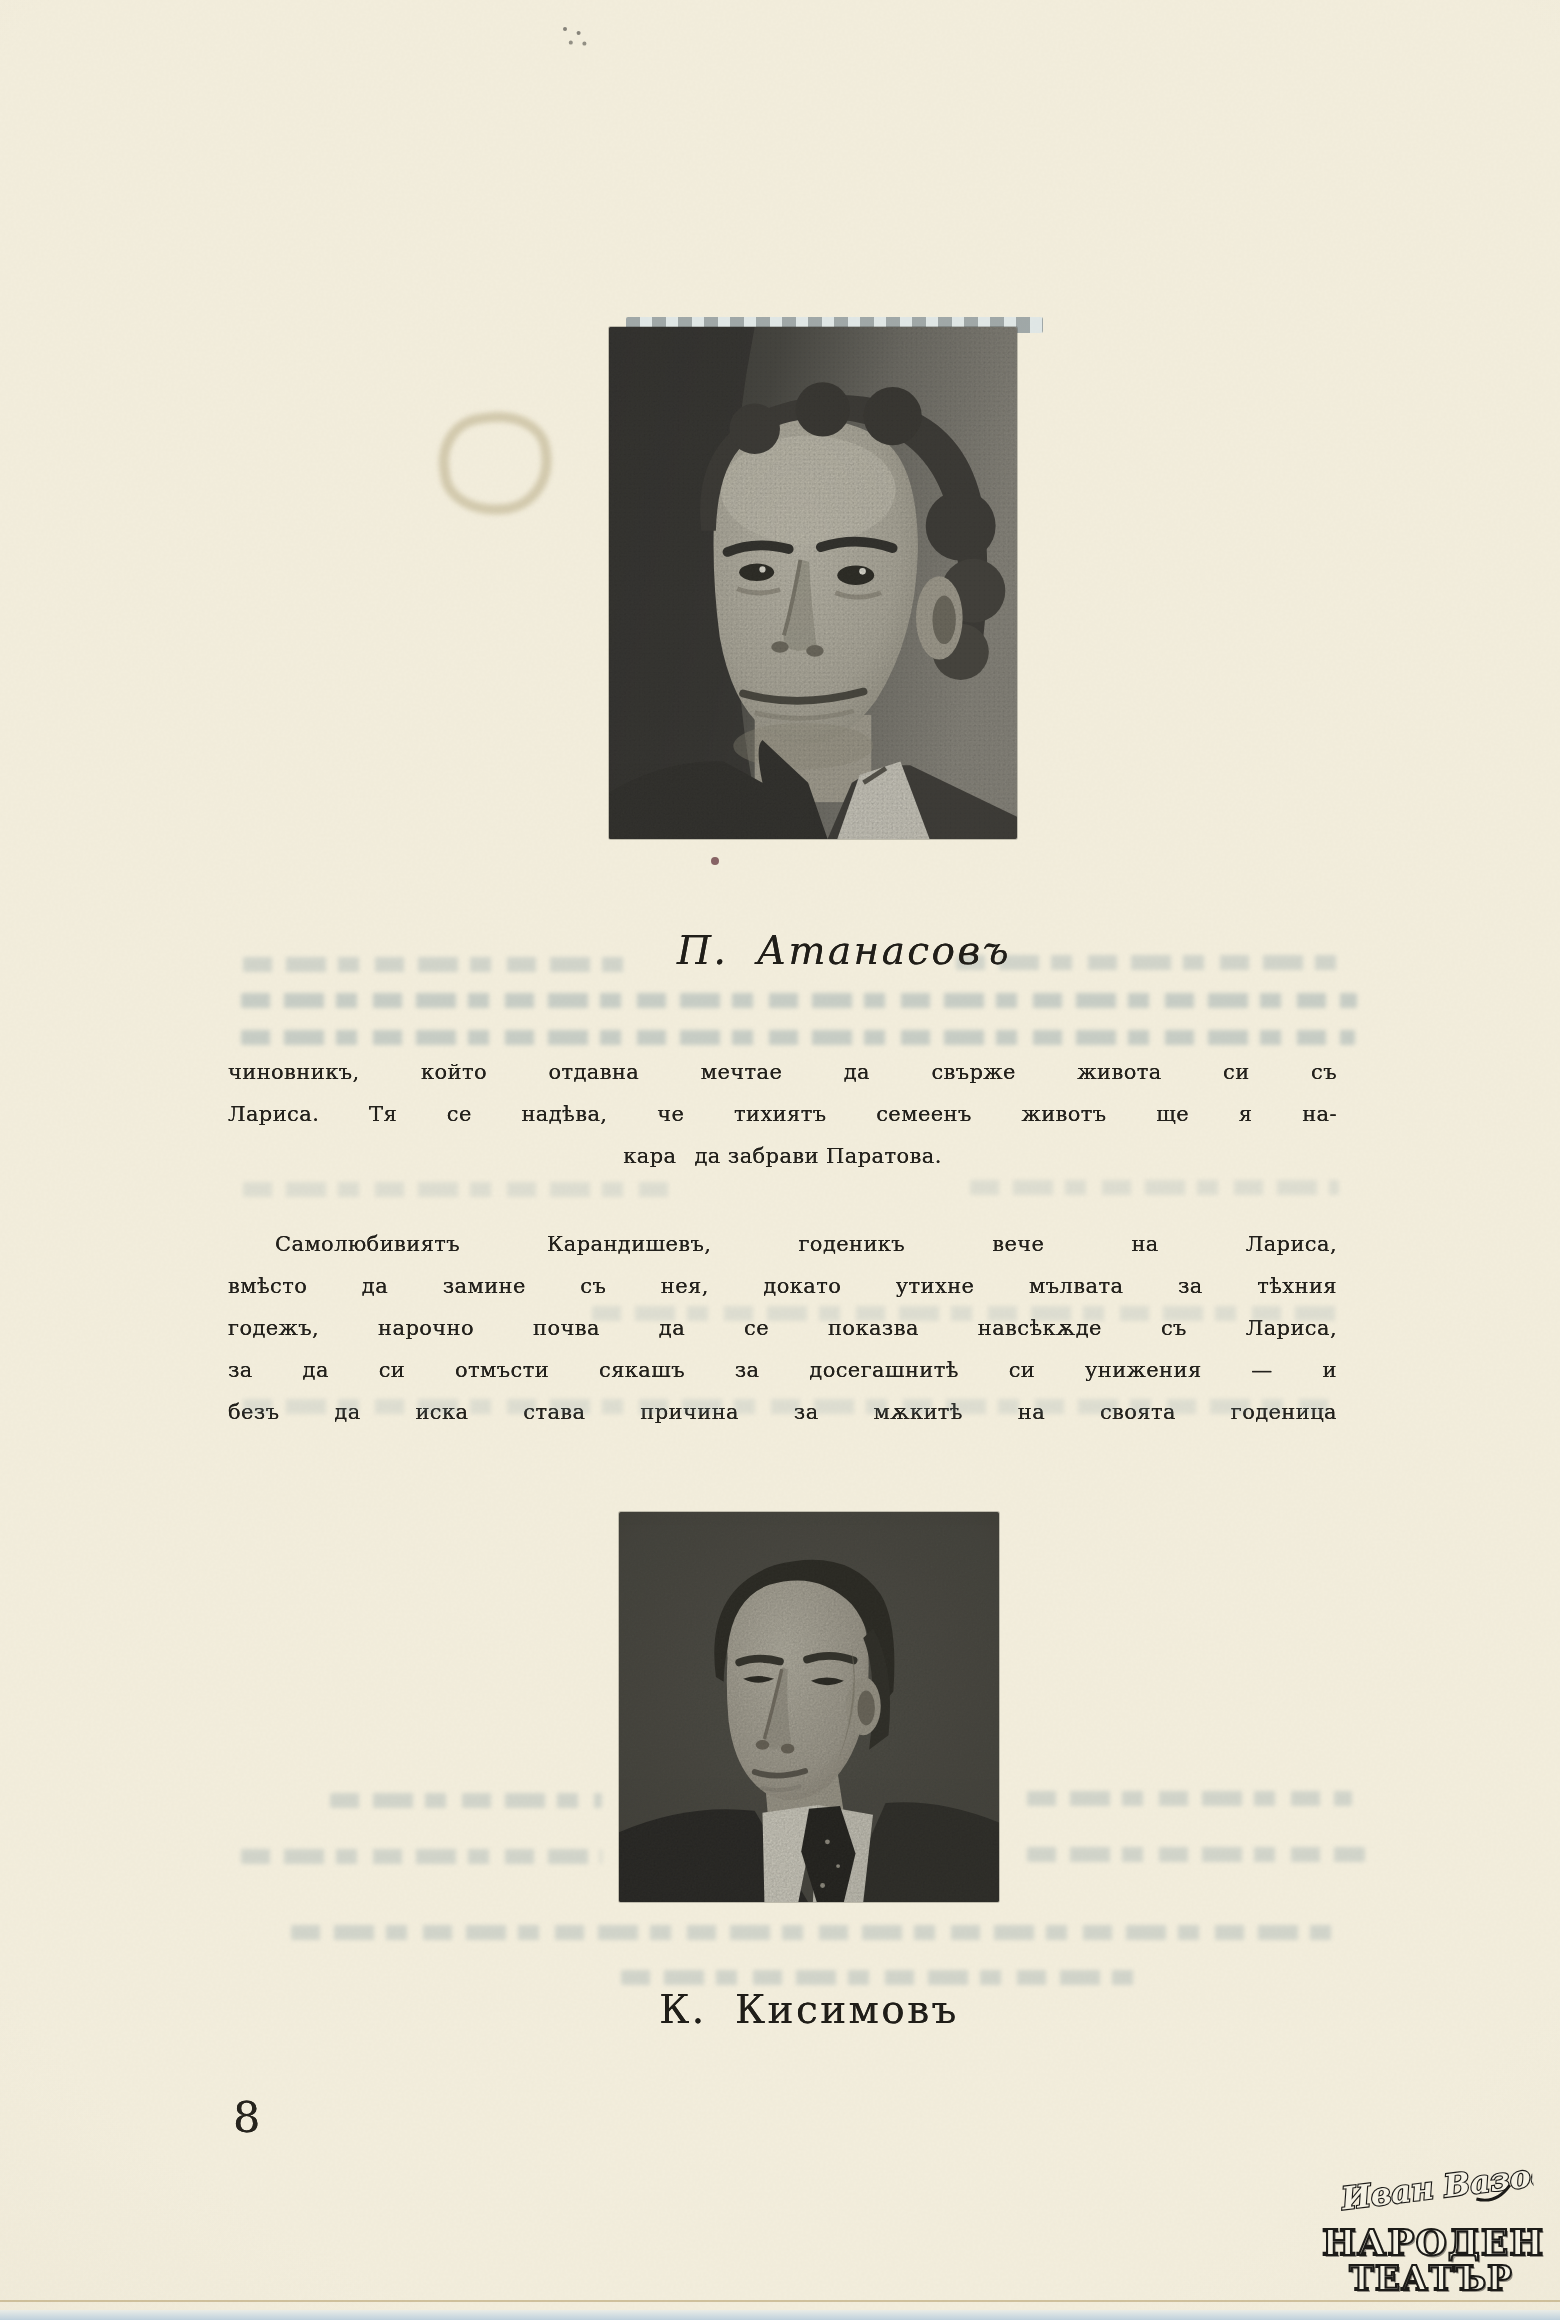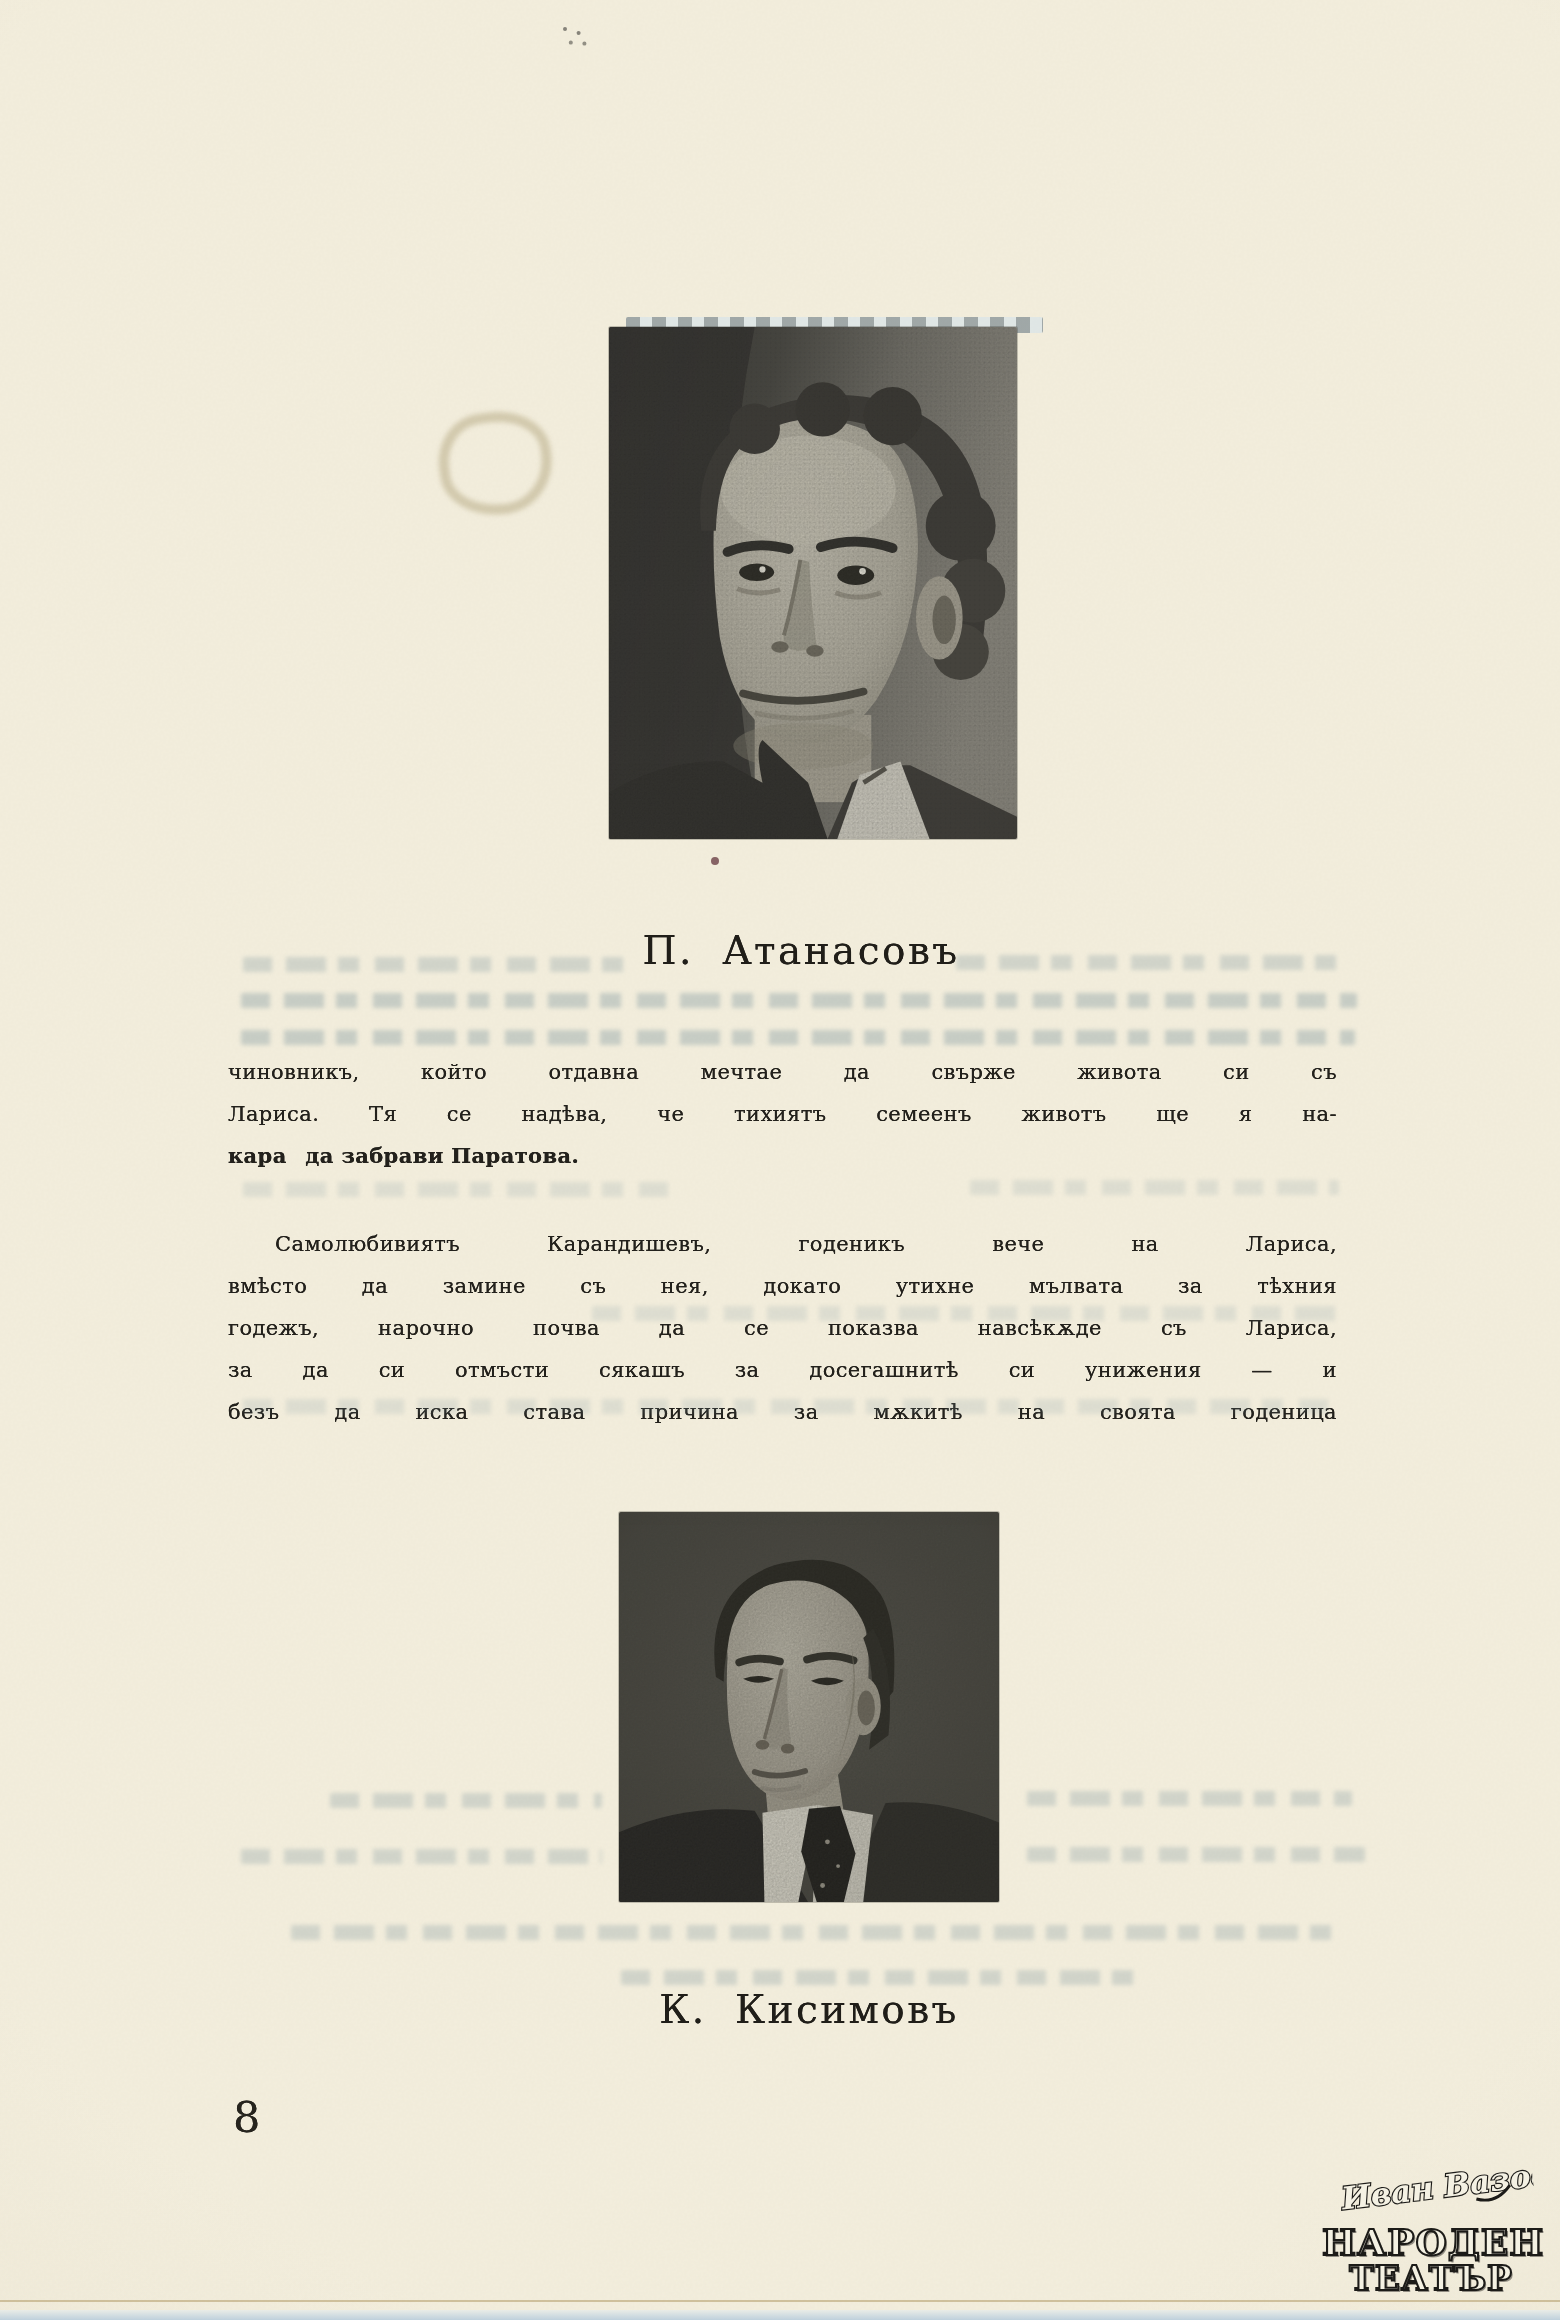--- a/index.html
+++ b/index.html
@@ -21,32 +21,32 @@
   .photo-1{left:609px;top:327px;width:408px;height:512px;}
   .photo-2{left:619px;top:1512px;width:380px;height:390px;}
 
   
   .caption{
     position:absolute;text-align:center;
     font-size:39px;letter-spacing:2.4px;word-spacing:13.6px;
     color:#201e19;text-shadow:0 0 0.5px #201e19;
     white-space:nowrap;
   }
-  .caption-1{left:597px;top:928px;width:408px;}
+  .caption-1{left:640px;top:928px;width:408px;font-style:italic;}
   .caption-2{left:619px;top:1987px;width:380px;}
 
   
   .body-text{
     position:absolute;left:228px;top:1051px;width:1109px;
     font-size:21px;line-height:42px;letter-spacing:0.4px;
     text-shadow:0 0 0.6px #23211c;
   }
   .line{white-space:normal;}
   .line.justify{text-align:justify;text-align-last:justify;}
-  .line.plain{text-align:left;font-weight:bold;}
+  .line.plain{text-align:center;}
   .line.indent{text-indent:47px;margin-top:46px;}
 
   
   .page-number{
     position:absolute;left:233px;top:2092px;
     font-size:43px;color:#26241e;text-shadow:0 0 0.5px #26241e;
   }
 
   
   .watermark{position:absolute;left:1322px;top:2156px;width:218px;text-align:center;}

